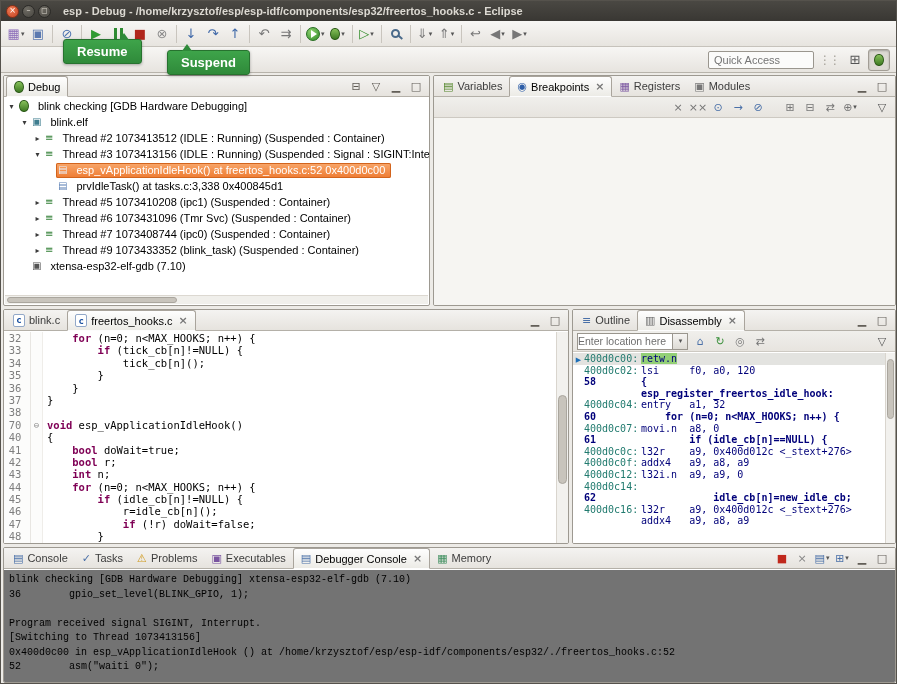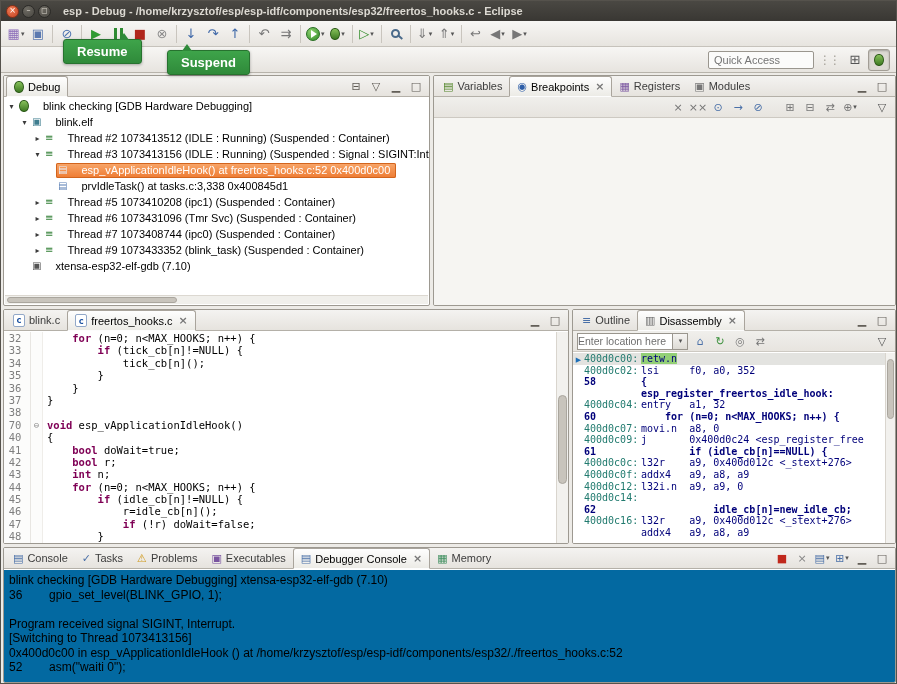--- a/index.html
+++ b/index.html
@@ -59,21 +59,21 @@
   .tab .glyph{font-size:11px;}
   .tab-close{color:#777;font-size:11px;margin-left:2px;font-weight:bold;font-family:"DejaVu Sans",sans-serif;}
   .head-icons{margin-left:auto;display:flex;align-items:center;gap:2px;padding-right:2px;align-self:center;}
   .mini-btn{display:flex;align-items:center;justify-content:center;width:18px;height:17px;border:0;background:transparent;border-radius:2px;padding:0;}
   .phead2{height:21px;background:linear-gradient(#f0efec,#e7e4df);border-bottom:1px solid #cdc9c2;display:flex;align-items:center;justify-content:flex-end;gap:2px;padding:0 4px;}
 
   
   .tree{position:absolute;top:22px;left:0;right:0;bottom:11px;background:#fff;overflow:hidden;}
   .tree-row{display:flex;align-items:center;height:16px;white-space:nowrap;overflow:hidden;}
   .arrow{width:11px;text-align:center;font-size:8px;color:#3a3a3a;flex:none;font-family:"DejaVu Sans",sans-serif;}
-  .tree-row .inner{display:inline-flex;align-items:center;height:15px;padding:0 5px 0 2px;border-radius:2px;gap:13px;}
+  .tree-row .inner{display:inline-flex;align-items:center;height:15px;padding:0 5px 0 2px;border-radius:2px;gap:8px;}
   .tree-row .inner .glyph{font-size:10px;}
   .tree-row.sel .inner{background:linear-gradient(#f8a76b,var(--selection_orange,#ee7b32));box-shadow:inset 0 0 0 1px #d2641d;}
   .tree-row.sel .tlabel{color:#fff;}
   .tlabel{padding:0 1px;}
   .hs{position:absolute;left:1px;right:1px;bottom:1px;height:9px;background:#f0efeb;border-top:1px solid #dcd8d1;}
   .hthumb{position:absolute;left:2px;top:1px;height:6px;width:170px;background:#c8c4bc;border:1px solid #aaa69e;border-radius:3px;}
 
   
   .bp-content{position:absolute;top:43px;left:0;right:0;bottom:0;background:#f6f5f2;}
 
@@ -100,21 +100,21 @@
   .cur-arrow{color:#1d6fb8;font-size:7px;font-family:"DejaVu Sans",sans-serif;}
   .daddr{width:57px;flex:none;color:#207a6e;}
   .dtext{color:#00007a;}
   .dtext .hl{background:var(--current_line_green,#93cf76);}
   .disrow.src .daddr{color:#00007a;font-weight:bold;}
   .disrow.src .dtext{font-weight:bold;}
   .disrow.label .dtext{font-weight:bold;}
   .dis-vs{top:43px;width:10px;}
 
   
-  .conbody{position:absolute;top:22px;left:0;right:0;bottom:0;background:#0369a1;font-family:Liberation Sans, sans-serif;font-size:12px;line-height:14.5px;color:#000;padding:3px 5px;white-space:pre;overflow:hidden;}
+  .conbody{position:absolute;top:22px;left:0;right:0;bottom:0;background:#737373;font-family:Liberation Mono, monospace;font-size:10px;line-height:14.5px;color:#000;padding:3px 5px;white-space:pre;overflow:hidden;}
   .conline{height:14.5px;}
 </style>
 </head>
 <body>
 
 <div class="win">
 
   <div class="titlebar">
     <button class="wbtn close">
         <span class="glyph" style="font-size:8px;color:#fff">×</span>
@@ -495,27 +495,26 @@
         </span>
       <span class="spacer"></span>
       <span id="dis-toolbar-right" style="display:flex;align-items:center;gap:2px">
           <button class="mini-btn">
             <span class="glyph" style="color: rgb(85, 85, 85);">▽</span>
           </button>
         </span>
     </div>
     <div class="disbody" id="dis-body">
         <div class="disrow inst cur"><span class="dgut"><span class="cur-arrow">▶</span></span><span class="daddr">400d0c00:</span><span class="dtext"><span class="hl">retw.n</span></span></div>
-        <div class="disrow inst"><span class="dgut"></span><span class="daddr">400d0c02:</span><span class="dtext">lsi     f0, a0, 352</span></div>
+        <div class="disrow inst"><span class="dgut"></span><span class="daddr">400d0c02:</span><span class="dtext">lsi     f0, a0, 120</span></div>
         <div class="disrow src"><span class="dgut"></span><span class="daddr">58</span><span class="dtext">{</span></div>
         <div class="disrow label"><span class="dgut"></span><span class="daddr"></span><span class="dtext">esp_register_freertos_idle_hook:</span></div>
         <div class="disrow inst"><span class="dgut"></span><span class="daddr">400d0c04:</span><span class="dtext">entry   a1, 32</span></div>
         <div class="disrow src"><span class="dgut"></span><span class="daddr">60</span><span class="dtext">    for (n=0; n&lt;MAX_HOOKS; n++) {</span></div>
         <div class="disrow inst"><span class="dgut"></span><span class="daddr">400d0c07:</span><span class="dtext">movi.n  a8, 0</span></div>
-        <div class="disrow inst"><span class="dgut"></span><span class="daddr">400d0c09:</span><span class="dtext">j       0x400d0c24 &lt;esp_register_free</span></div>
         <div class="disrow src"><span class="dgut"></span><span class="daddr">61</span><span class="dtext">        if (idle_cb[n]==NULL) {</span></div>
         <div class="disrow inst"><span class="dgut"></span><span class="daddr">400d0c0c:</span><span class="dtext">l32r    a9, 0x400d012c &lt;_stext+276&gt;</span></div>
         <div class="disrow inst"><span class="dgut"></span><span class="daddr">400d0c0f:</span><span class="dtext">addx4   a9, a8, a9</span></div>
         <div class="disrow inst"><span class="dgut"></span><span class="daddr">400d0c12:</span><span class="dtext">l32i.n  a9, a9, 0</span></div>
         <div class="disrow inst"><span class="dgut"></span><span class="daddr">400d0c14:</span></div>
         <div class="disrow src"><span class="dgut"></span><span class="daddr">62</span><span class="dtext">            idle_cb[n]=new_idle_cb;</span></div>
         <div class="disrow inst"><span class="dgut"></span><span class="daddr">400d0c16:</span><span class="dtext">l32r    a9, 0x400d012c &lt;_stext+276&gt;</span></div>
         <div class="disrow inst"><span class="dgut"></span><span class="daddr"></span><span class="dtext">addx4   a9, a8, a9</span></div>
       </div>
     <div class="vscroll dis-vs">

